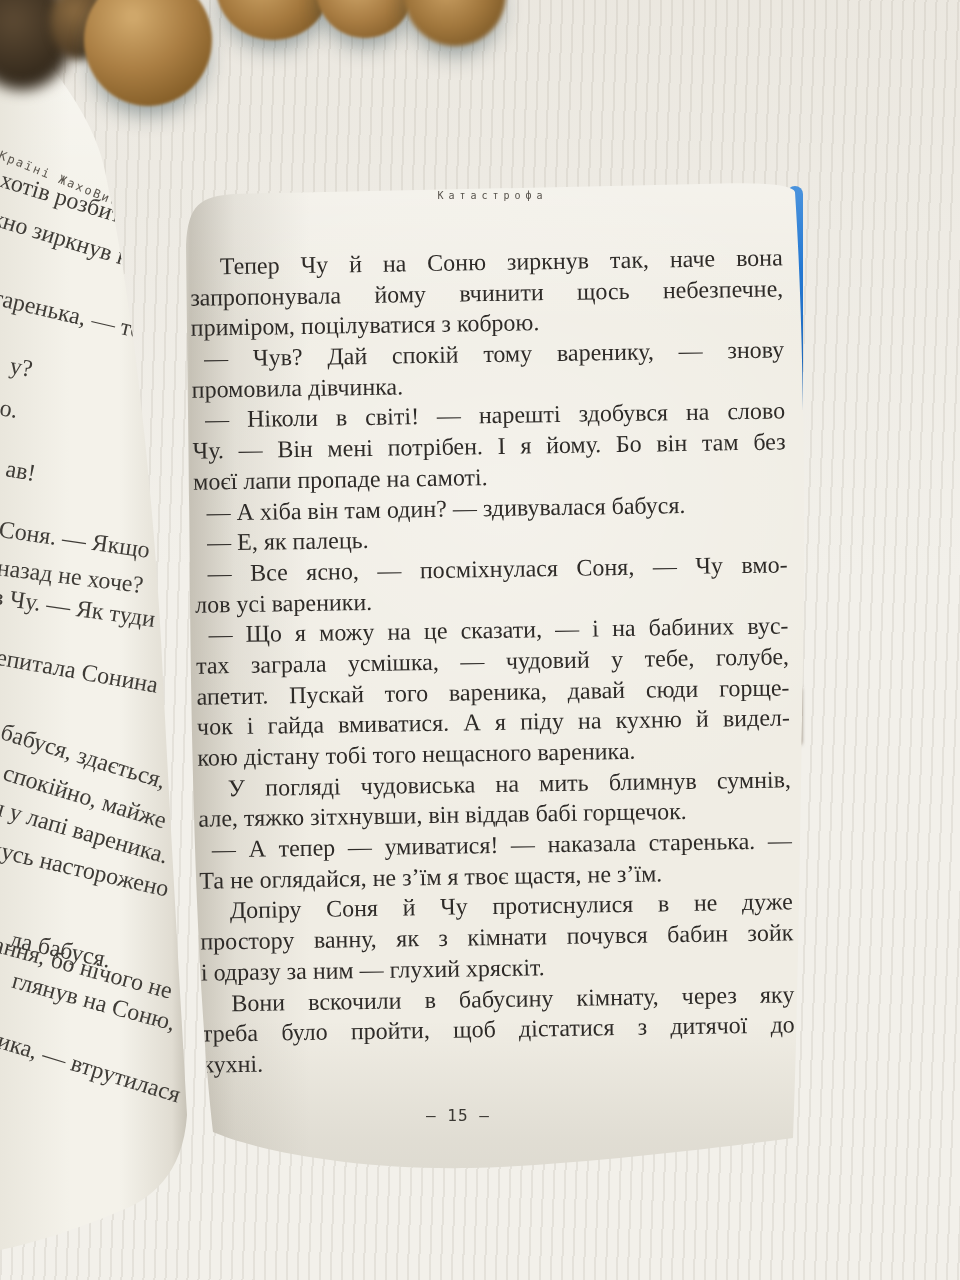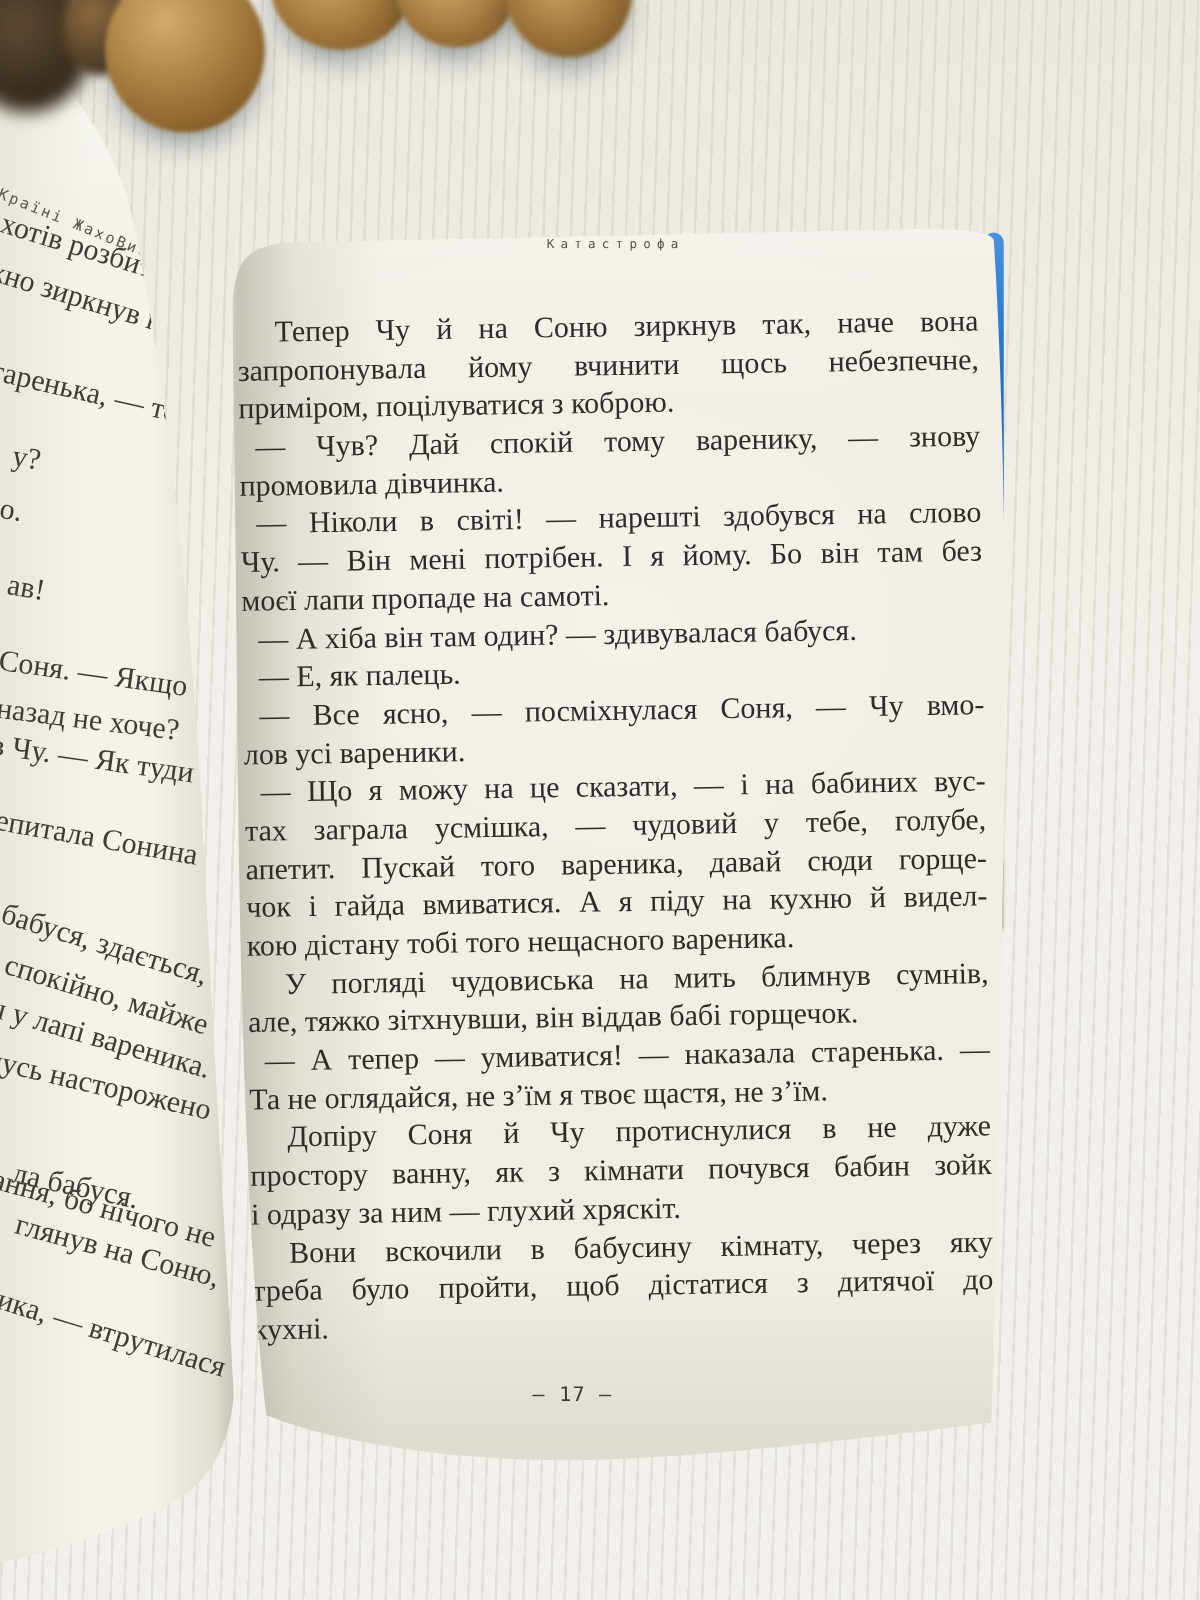--- a/index.html
+++ b/index.html
@@ -113,21 +113,21 @@
         <div class="line last">але, тяжко зітхнувши, він віддав бабі горщечок.</div>
         <div class="line ind-d">— А тепер — умиватися! — наказала старенька. —</div>
         <div class="line last">Та не оглядайся, не з’їм я твоє щастя, не з’їм.</div>
         <div class="line ind">Допіру Соня й Чу протиснулися в не дуже</div>
         <div class="line">простору ванну, як з кімнати почувся бабин зойк</div>
         <div class="line last">і одразу за ним — глухий хряскіт.</div>
         <div class="line ind">Вони вскочили в бабусину кімнату, через яку</div>
         <div class="line">треба було пройти, щоб дістатися з дитячої до</div>
         <div class="line last">кухні.</div>
       </div>
-    <div class="rp-pagenum">— 17 —</div>
+    <div class="rp-pagenum">— 15 —</div>
   </div>
 
   <div class="left-page">
     <div class="lp-header">Країні ЖахоВиськ</div>
     <div>
         <div class="lp-frag" style="top: 208px; right: 820px; transform-origin: 100% 50%; transform: rotate(17deg);">і хотів розбити.</div>
         <div class="lp-frag" style="top: 249px; right: 820px; transform-origin: 100% 50%; transform: rotate(17deg);">жно зиркнув на</div>
         <div class="lp-frag" style="top: 318px; right: 817px; transform-origin: 100% 50%; transform: rotate(13deg);">старенька, — то</div>
         <div class="lp-frag" style="top: 352px; left: 10px; transform-origin: 0px 50%; transform: rotate(10deg);">у?</div>
         <div class="lp-frag" style="top: 394px; left: 0px; transform-origin: 0px 50%; transform: rotate(10deg);">о.</div>

